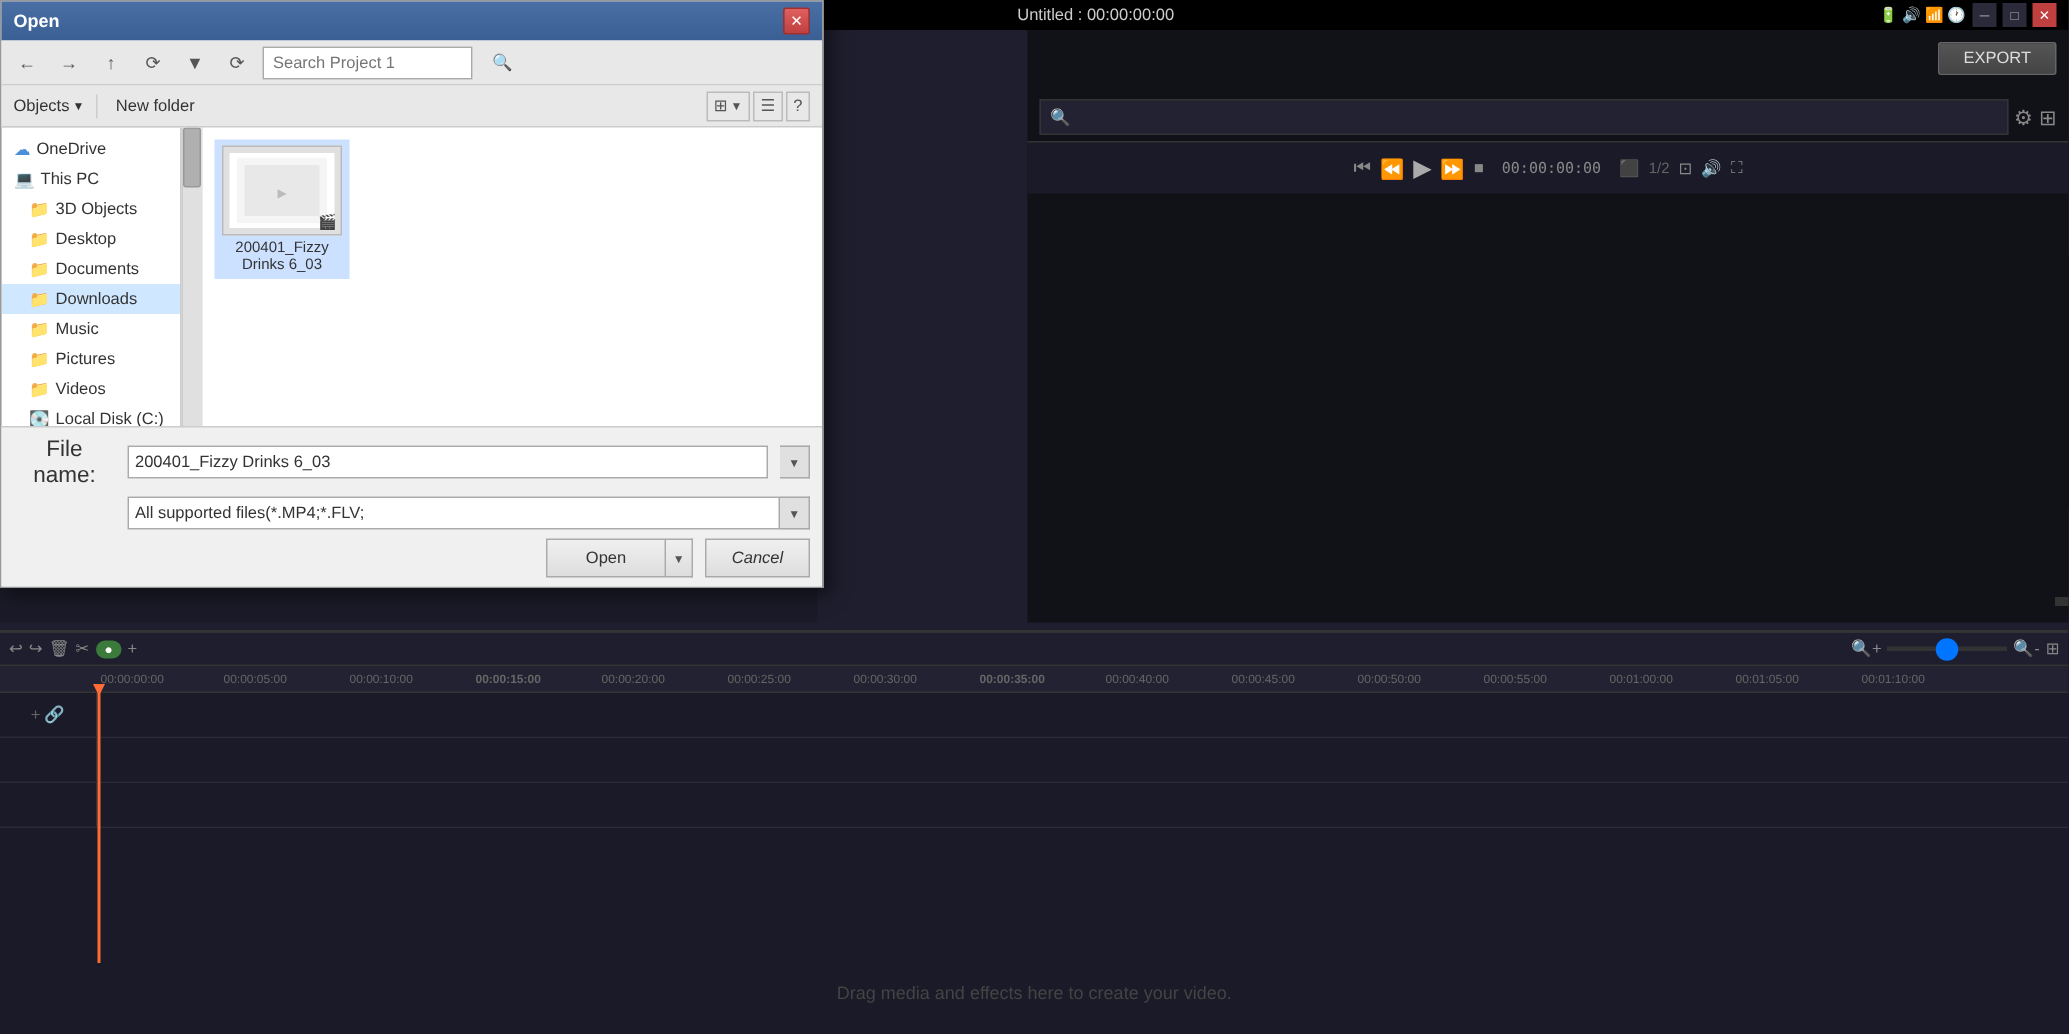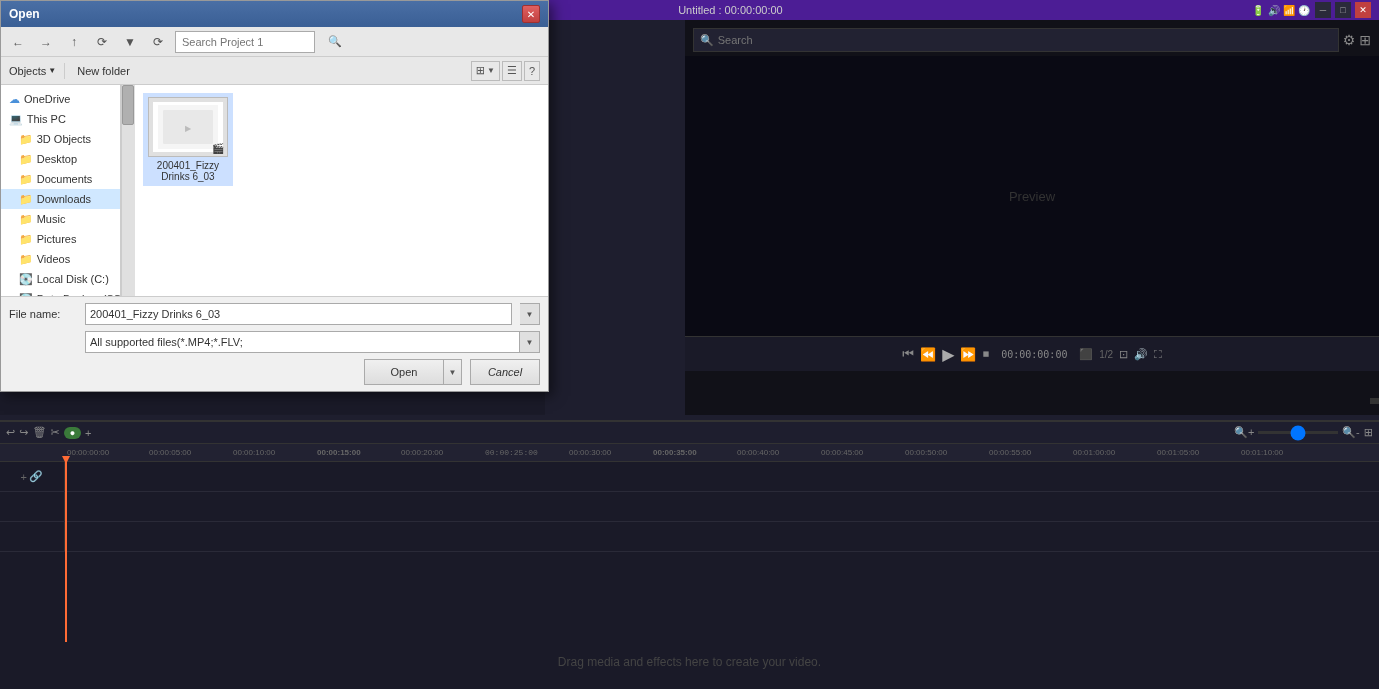--- a/index.html
+++ b/index.html
@@ -310,24 +310,25 @@
     }
 
     .filename-row {
       display: flex;
       align-items: center;
       margin-bottom: 6px;
       gap: 8px;
     }
 
     .filename-label {
-      font-size: 11px;
+      font-size: 15px;
       color: #333;
       width: 68px;
       flex-shrink: 0;
+      text-align: center;
     }
 
     .filename-input {
       flex: 1;
       height: 22px;
       border: 1px solid #aaa;
       background: white;
       font-size: 11px;
       color: #333;
       padding: 0 4px;
@@ -439,51 +440,50 @@
       outline: none;
       cursor: pointer;
     }
 
   </style>
 </head>
 <body>
 
 <div class="app-bg"></div>
 
-<div style="position:absolute;top:0;left:0;width:1379px;height:20px;background:#4c1d95;display:flex;align-items:center;justify-content:space-between;padding:0 8px;z-index:1;">
+<div style="position:absolute;top:0;left:0;width:1379px;height:20px;background:#000000;display:flex;align-items:center;justify-content:space-between;padding:0 8px;z-index:1;">
   <div style="width:200px;"></div>
   <div style="color:#ccc;font-size:11px;">Untitled : 00:00:00:00</div>
   <div style="display:flex;gap:4px;align-items:center;">
 
     <span style="color:#888;font-size:10px;">🔋 🔊 📶 🕐</span>
     <button style="width:16px;height:16px;background:#2a2a3a;border:none;color:#aaa;font-size:9px;cursor:pointer;">─</button>
     <button style="width:16px;height:16px;background:#2a2a3a;border:none;color:#aaa;font-size:9px;cursor:pointer;">□</button>
     <button style="width:16px;height:16px;background:#c04040;border:none;color:white;font-size:9px;cursor:pointer;">✕</button>
   </div>
 </div>
 
 <div style="position:absolute;top:20px;left:0;width:545px;height:395px;background:#1a1a28;">
   
 </div>
 
 <div style="position:absolute;top:20px;left:685px;width:694px;height:395px;background:#111118;">
 
+  <div style="display:flex;justify-content:flex-end;padding:8px;">
+    <button style="background:linear-gradient(to bottom,#555,#444);border:1px solid #666;color:#ddd;padding:4px 16px;font-size:11px;cursor:pointer;border-radius:2px;">EXPORT</button>
+  </div>
 
   <div style="display:flex;align-items:center;padding:4px 8px;gap:4px;margin-top:4px;">
     <div style="flex:1;height:24px;background:#222232;border:1px solid #333;display:flex;align-items:center;padding:0 6px;gap:4px;">
       <span style="color:#666;font-size:11px;">🔍</span>
-      <input type="text" style="background: none; border: none; outline: none; color: rgb(136, 136, 136); font-size: 11px; flex: 1 1 0%;" placeholder="Search">
     </div>
     <button style="background:none;border:none;color:#888;font-size:14px;cursor:pointer;">⚙</button>
     <button style="background:none;border:none;color:#888;font-size:14px;cursor:pointer;">⊞</button>
   </div>
 
-  <div style="flex:1;background:#0a0a14;height:280px;display:flex;align-items:center;justify-content:center;">
-    <span style="color:#333;font-size:13px;">Preview</span>
-  </div>
 
   <div style="height:35px;background:#1a1a28;border-top:1px solid #333;display:flex;align-items:center;justify-content:center;gap:6px;padding:0 8px;">
 
     <div style="position:absolute;top:378px;left:685px;width:694px;height:6px;background:#333;">
       <div style="width:0%;height:100%;background:#4a6fa5;"></div>
       <input type="range" style="appearance: none; position: absolute; top: 0px; left: 0px; width: 100%; height: 6px; background: transparent; cursor: pointer;" value="50">
     </div>
     <button style="background:none;border:none;color:#888;font-size:13px;cursor:pointer;">⏮</button>
     <button style="background:none;border:none;color:#888;font-size:13px;cursor:pointer;">⏪</button>
     <button style="background:none;border:none;color:#aaa;font-size:16px;cursor:pointer;">▶</button>
@@ -515,21 +515,21 @@
   </div>
 
   <div style="height:18px;background:#222232;border-bottom:1px solid #333;display:flex;align-items:center;overflow:hidden;">
     <div style="width:65px;border-right:1px solid #333;flex-shrink:0;"></div>
     <div style="flex:1;display:flex;align-items:center;overflow:hidden;">
       <span style="font-size:8px;color:#666;white-space:nowrap;min-width:84px;padding-left:2px;">00:00:00:00</span>
       <span style="font-size:8px;color:#666;white-space:nowrap;min-width:84px;">00:00:05:00</span>
       <span style="font-size:8px;color:#666;white-space:nowrap;min-width:84px;">00:00:10:00</span>
       <span style="font-size:8px;color:#666;white-space:nowrap;min-width:84px;font-weight:bold;">00:00:15:00</span>
       <span style="font-size:8px;color:#666;white-space:nowrap;min-width:84px;">00:00:20:00</span>
-      <span style="font-size:8px;color:#666;white-space:nowrap;min-width:84px;font-family:Liberation Mono, monospace;">00:00:25:00</span>
+      <span style="font-size:8px;color:#666;white-space:nowrap;min-width:84px;">00:00:25:00</span>
       <span style="font-size:8px;color:#666;white-space:nowrap;min-width:84px;">00:00:30:00</span>
       <span style="font-size:8px;color:#666;white-space:nowrap;min-width:84px;font-weight:bold;">00:00:35:00</span>
       <span style="font-size:8px;color:#666;white-space:nowrap;min-width:84px;">00:00:40:00</span>
       <span style="font-size:8px;color:#666;white-space:nowrap;min-width:84px;">00:00:45:00</span>
       <span style="font-size:8px;color:#666;white-space:nowrap;min-width:84px;">00:00:50:00</span>
       <span style="font-size:8px;color:#666;white-space:nowrap;min-width:84px;">00:00:55:00</span>
       <span style="font-size:8px;color:#666;white-space:nowrap;min-width:84px;">00:01:00:00</span>
       <span style="font-size:8px;color:#666;white-space:nowrap;min-width:84px;">00:01:05:00</span>
       <span style="font-size:8px;color:#666;white-space:nowrap;min-width:84px;">00:01:10:00</span>
     </div>

